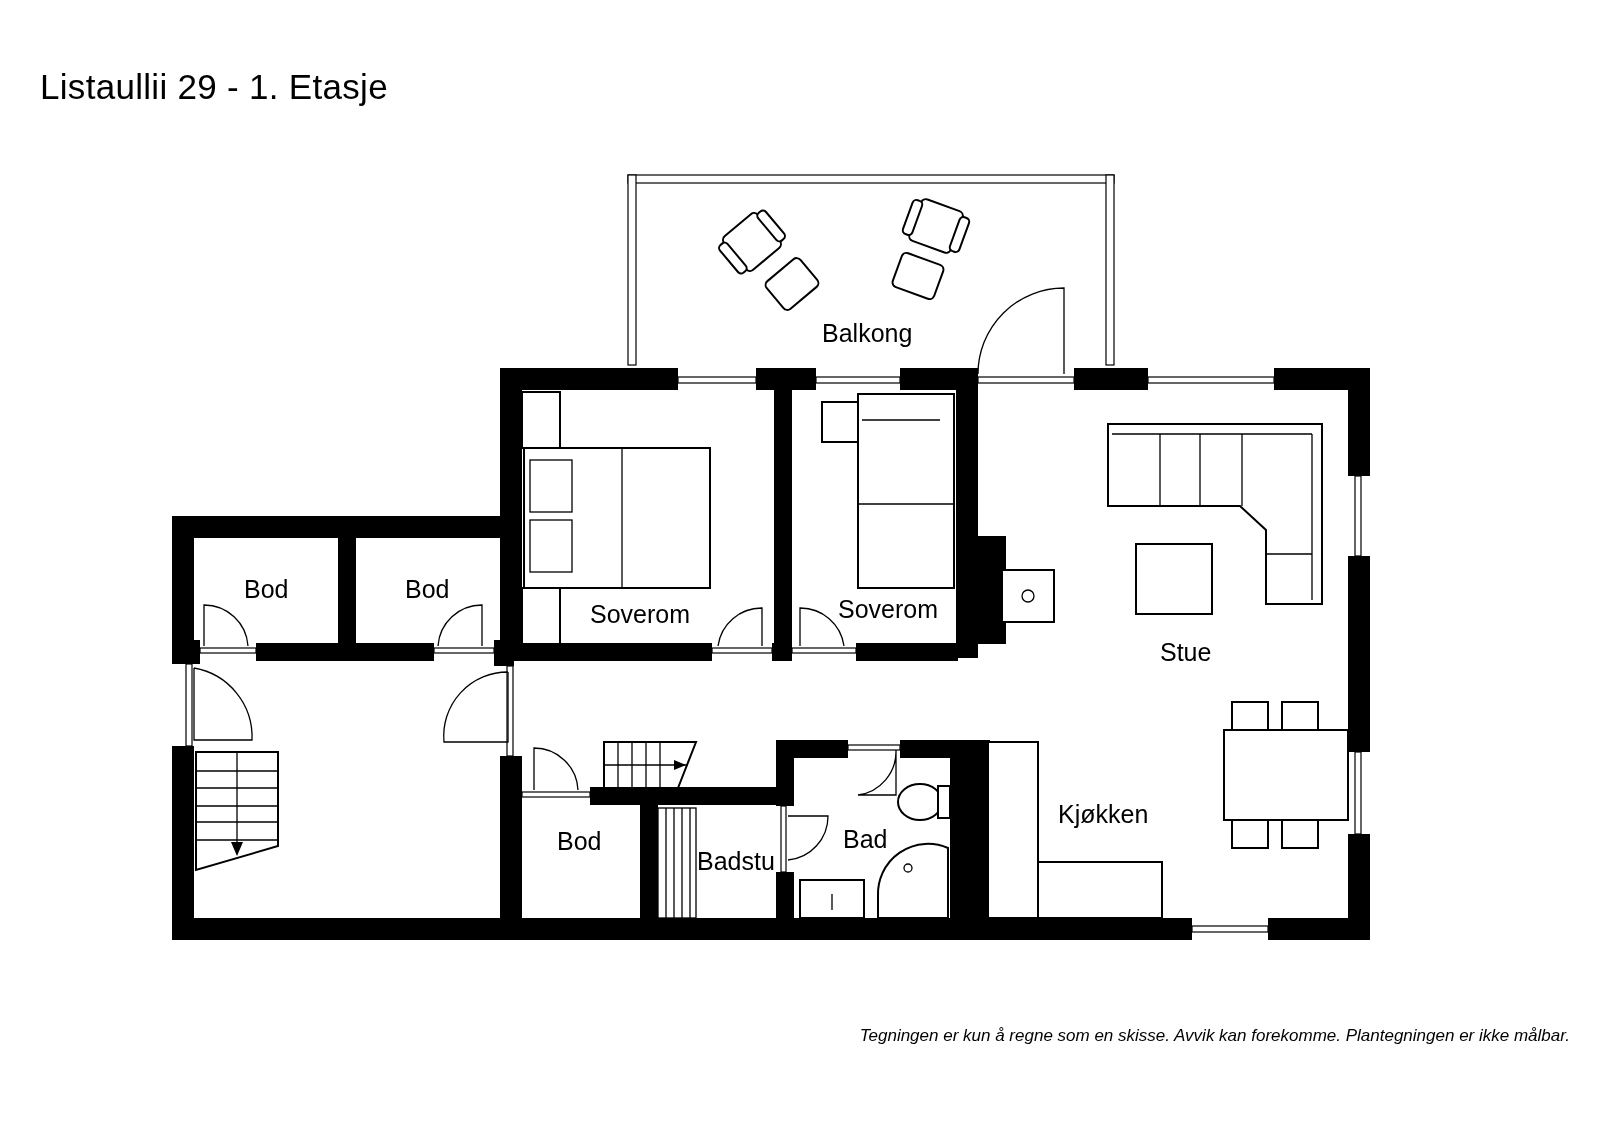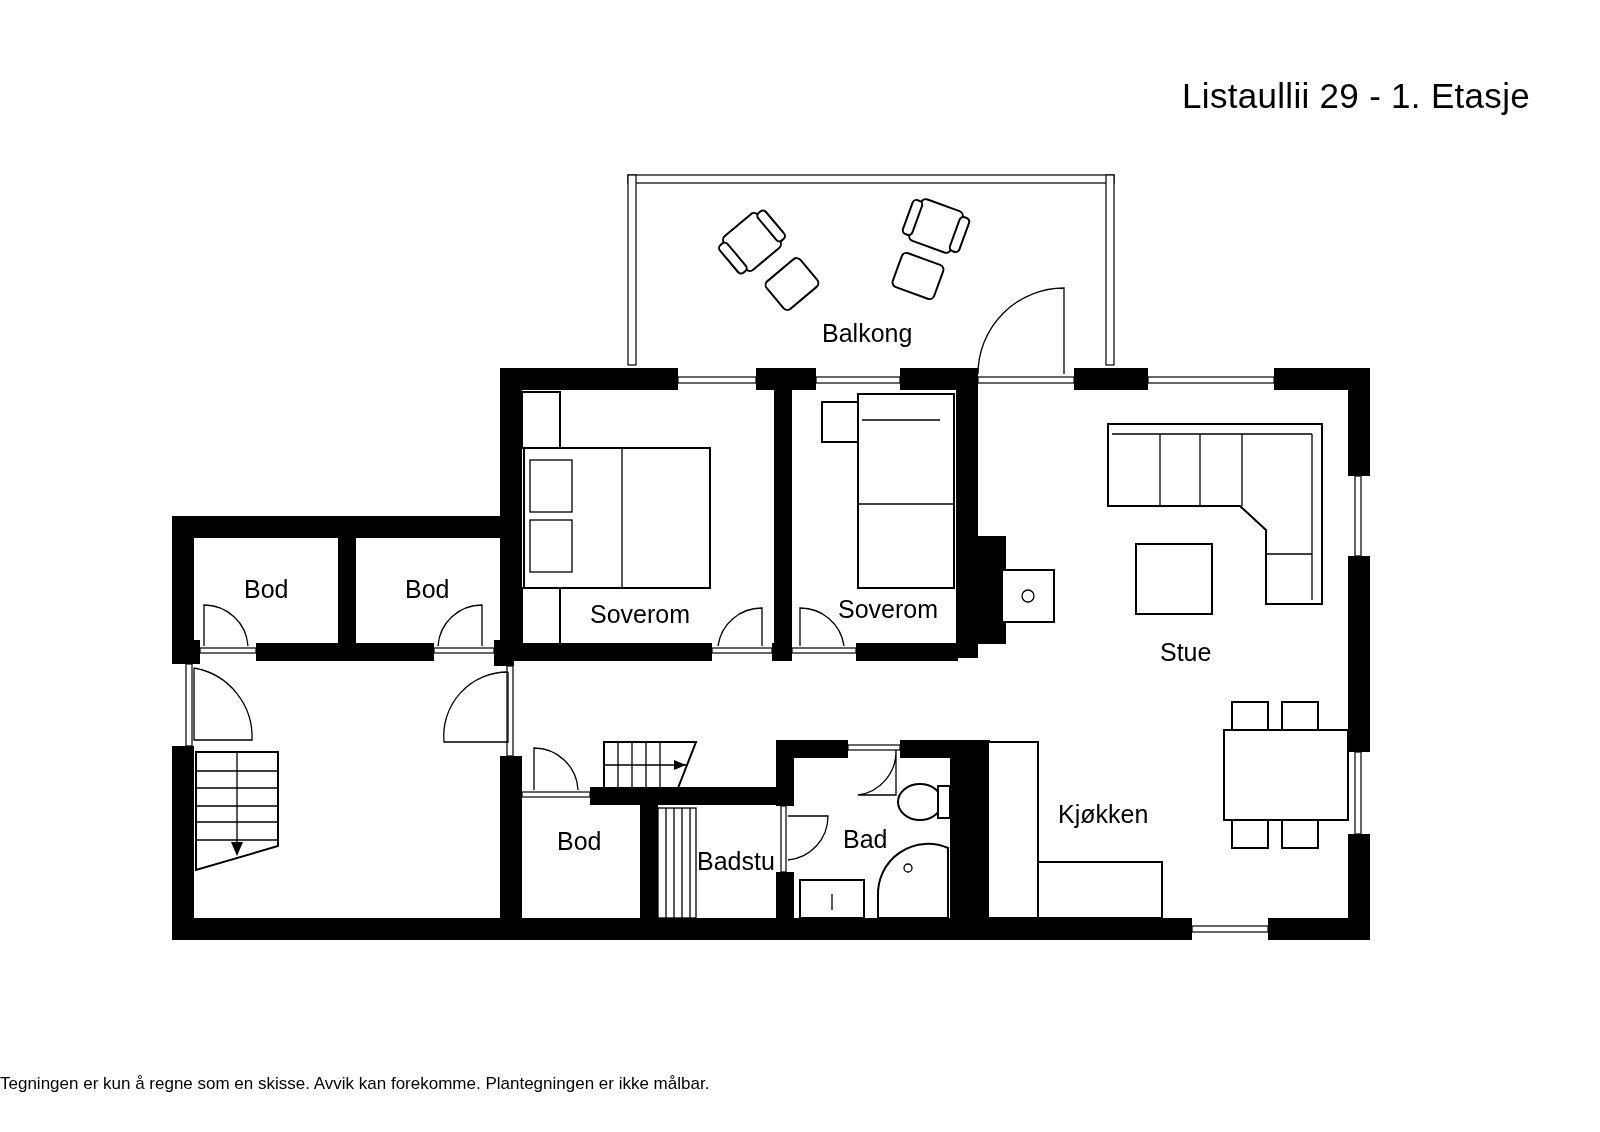--- a/index.html
+++ b/index.html
@@ -1,18 +1,18 @@
 <!DOCTYPE html>
 <html><head>
 <meta charset="utf-8">
 <style>
   html, body { margin:0; padding:0; background:#ffffff; }
   body { width:1600px; height:1132px; position:relative; overflow:hidden; font-family:"Liberation Sans", sans-serif; color:#000; }
-  .title { position:absolute; left:0; width:1530px; top:76px; text-align:right; font-size:35px; letter-spacing:0.3px; }
-  .footer { position:absolute; left:0; width:1570px; top:1074px; text-align:left; font-size:17px; }
+  .title { position:absolute; left:0; width:1530px; top:67px; text-align:left; font-size:35px; letter-spacing:0.3px;padding-left:40px; }
+  .footer { position:absolute; left:0; width:1570px; top:1026px; text-align:right; font-size:17px;font-style:italic; }
   svg { position:absolute; left:0; top:0; }
   .wall { fill:#000; }
   .thin { fill:none; stroke:#000; stroke-width:1.3; }
   .win { fill:#fff; stroke:#000; stroke-width:1.2; }
   .furn { fill:#fff; stroke:#000; stroke-width:2; }
   .lbl { font-family:"Liberation Sans", sans-serif; font-size:25px; fill:#000; }
 </style>
 </head>
 <body>
 

